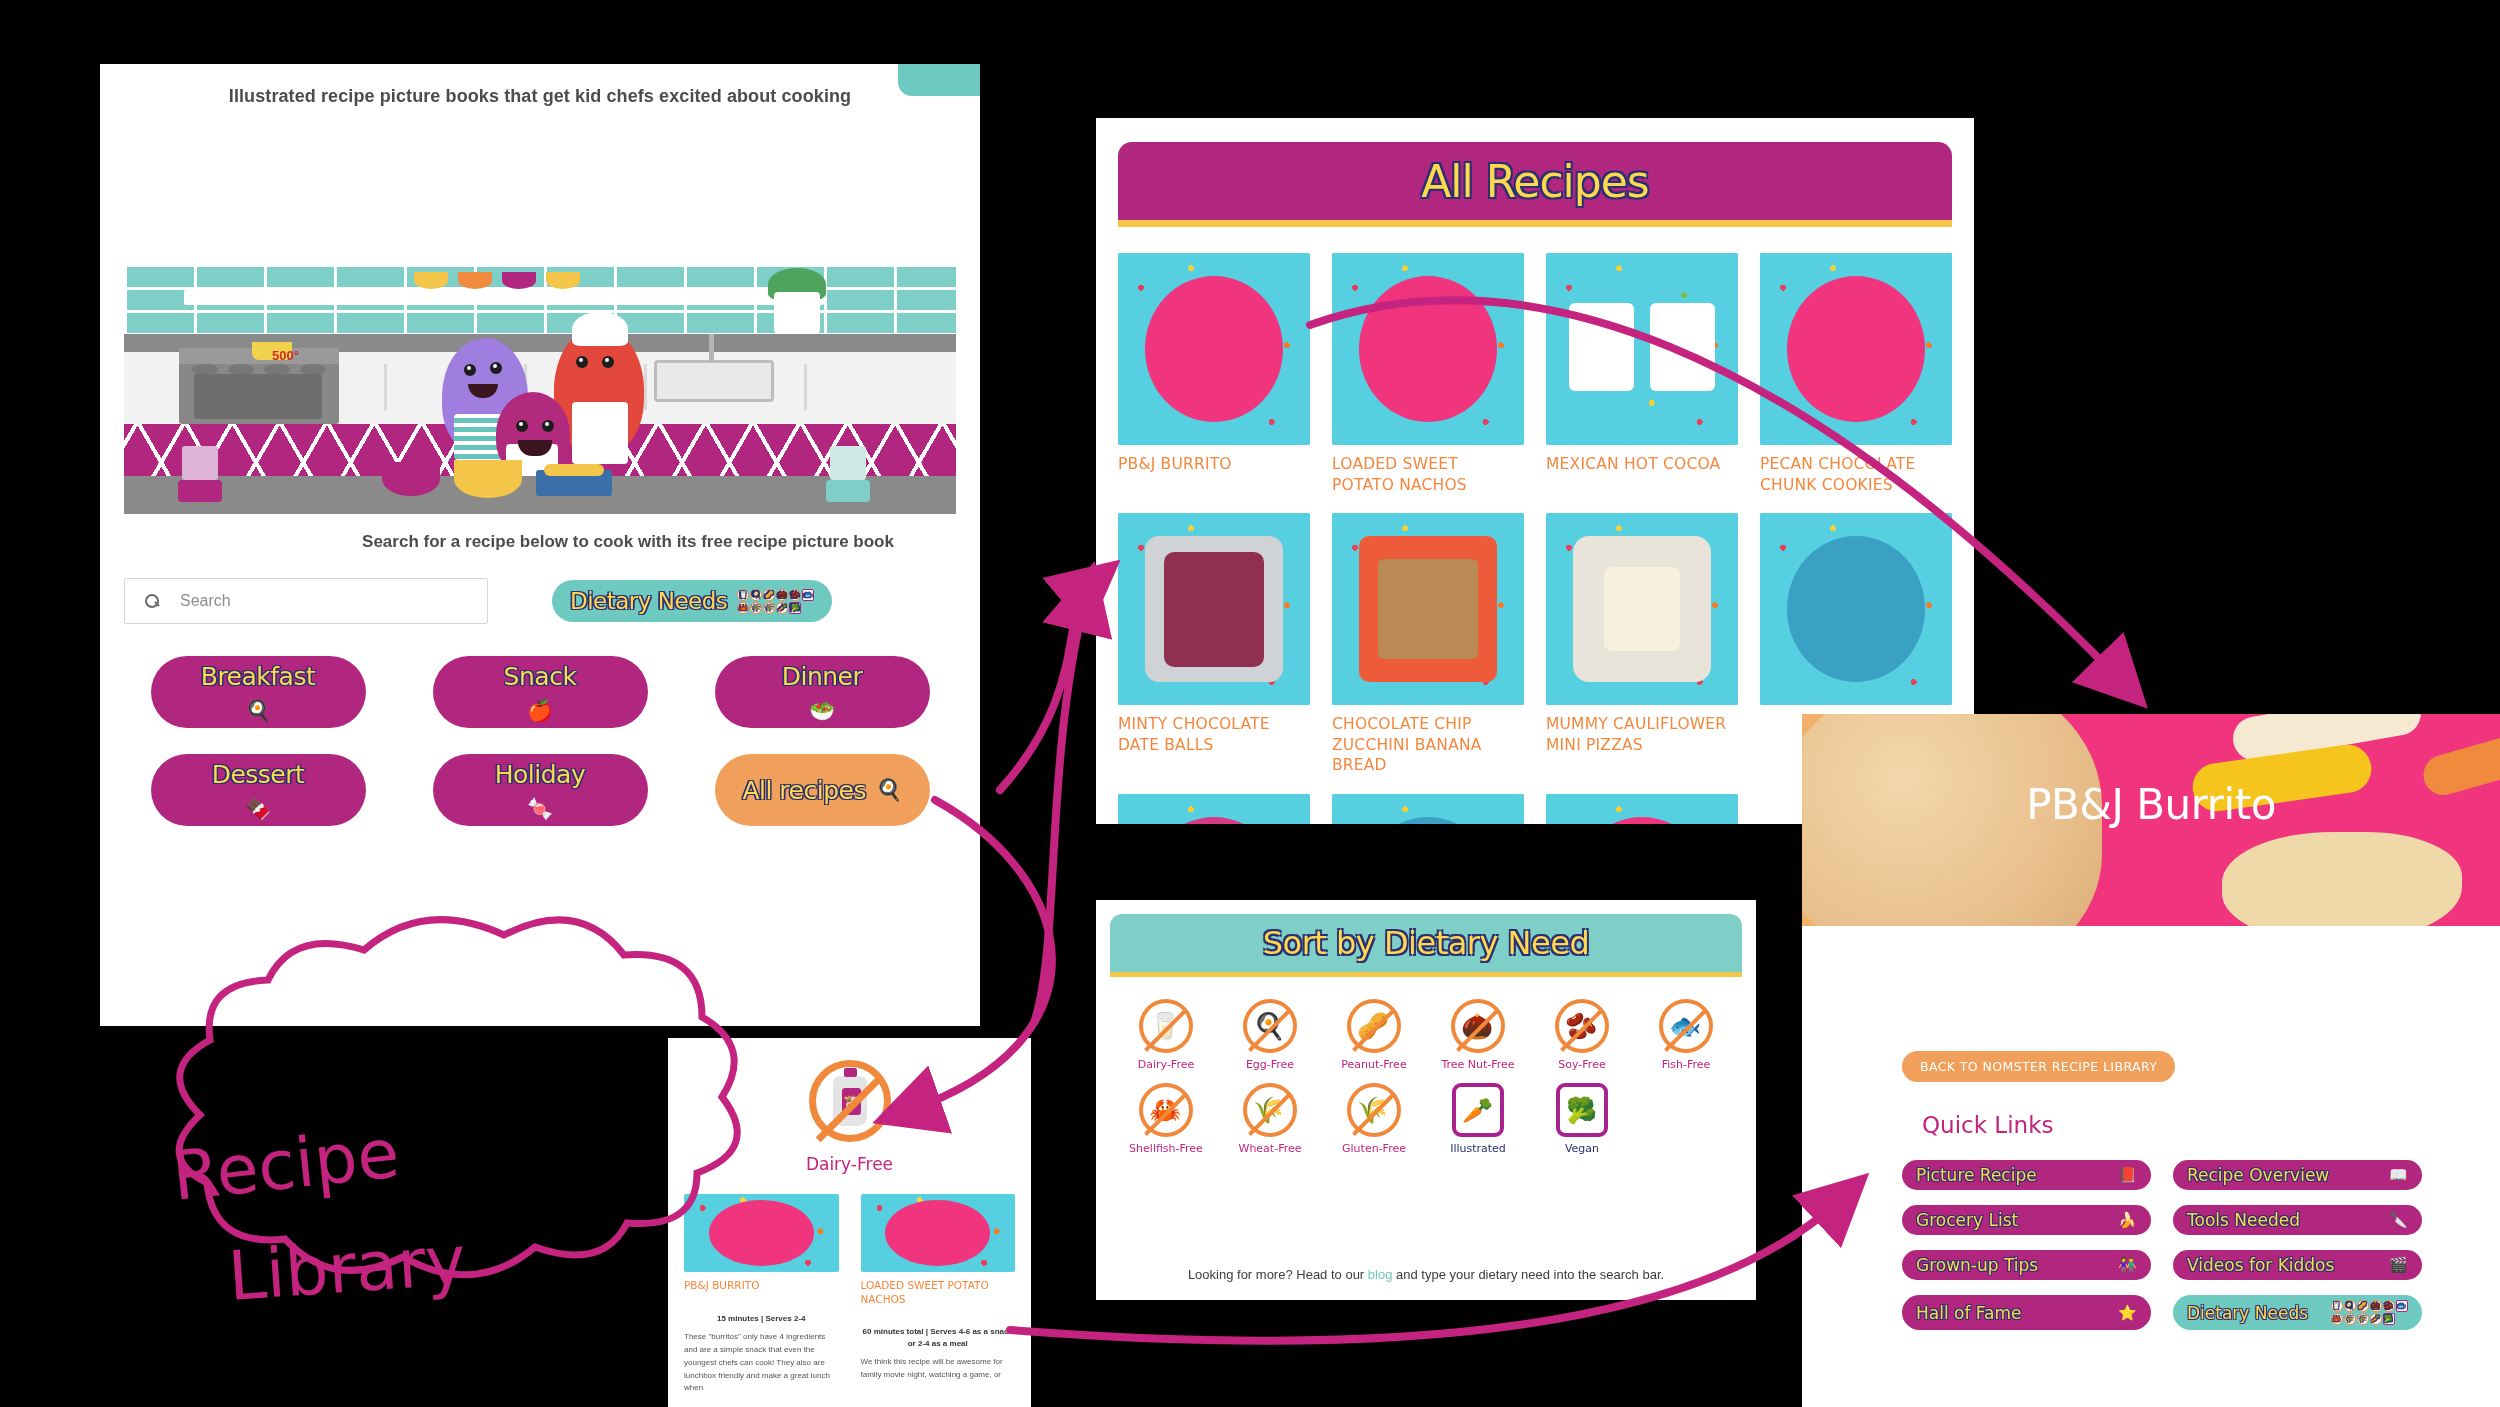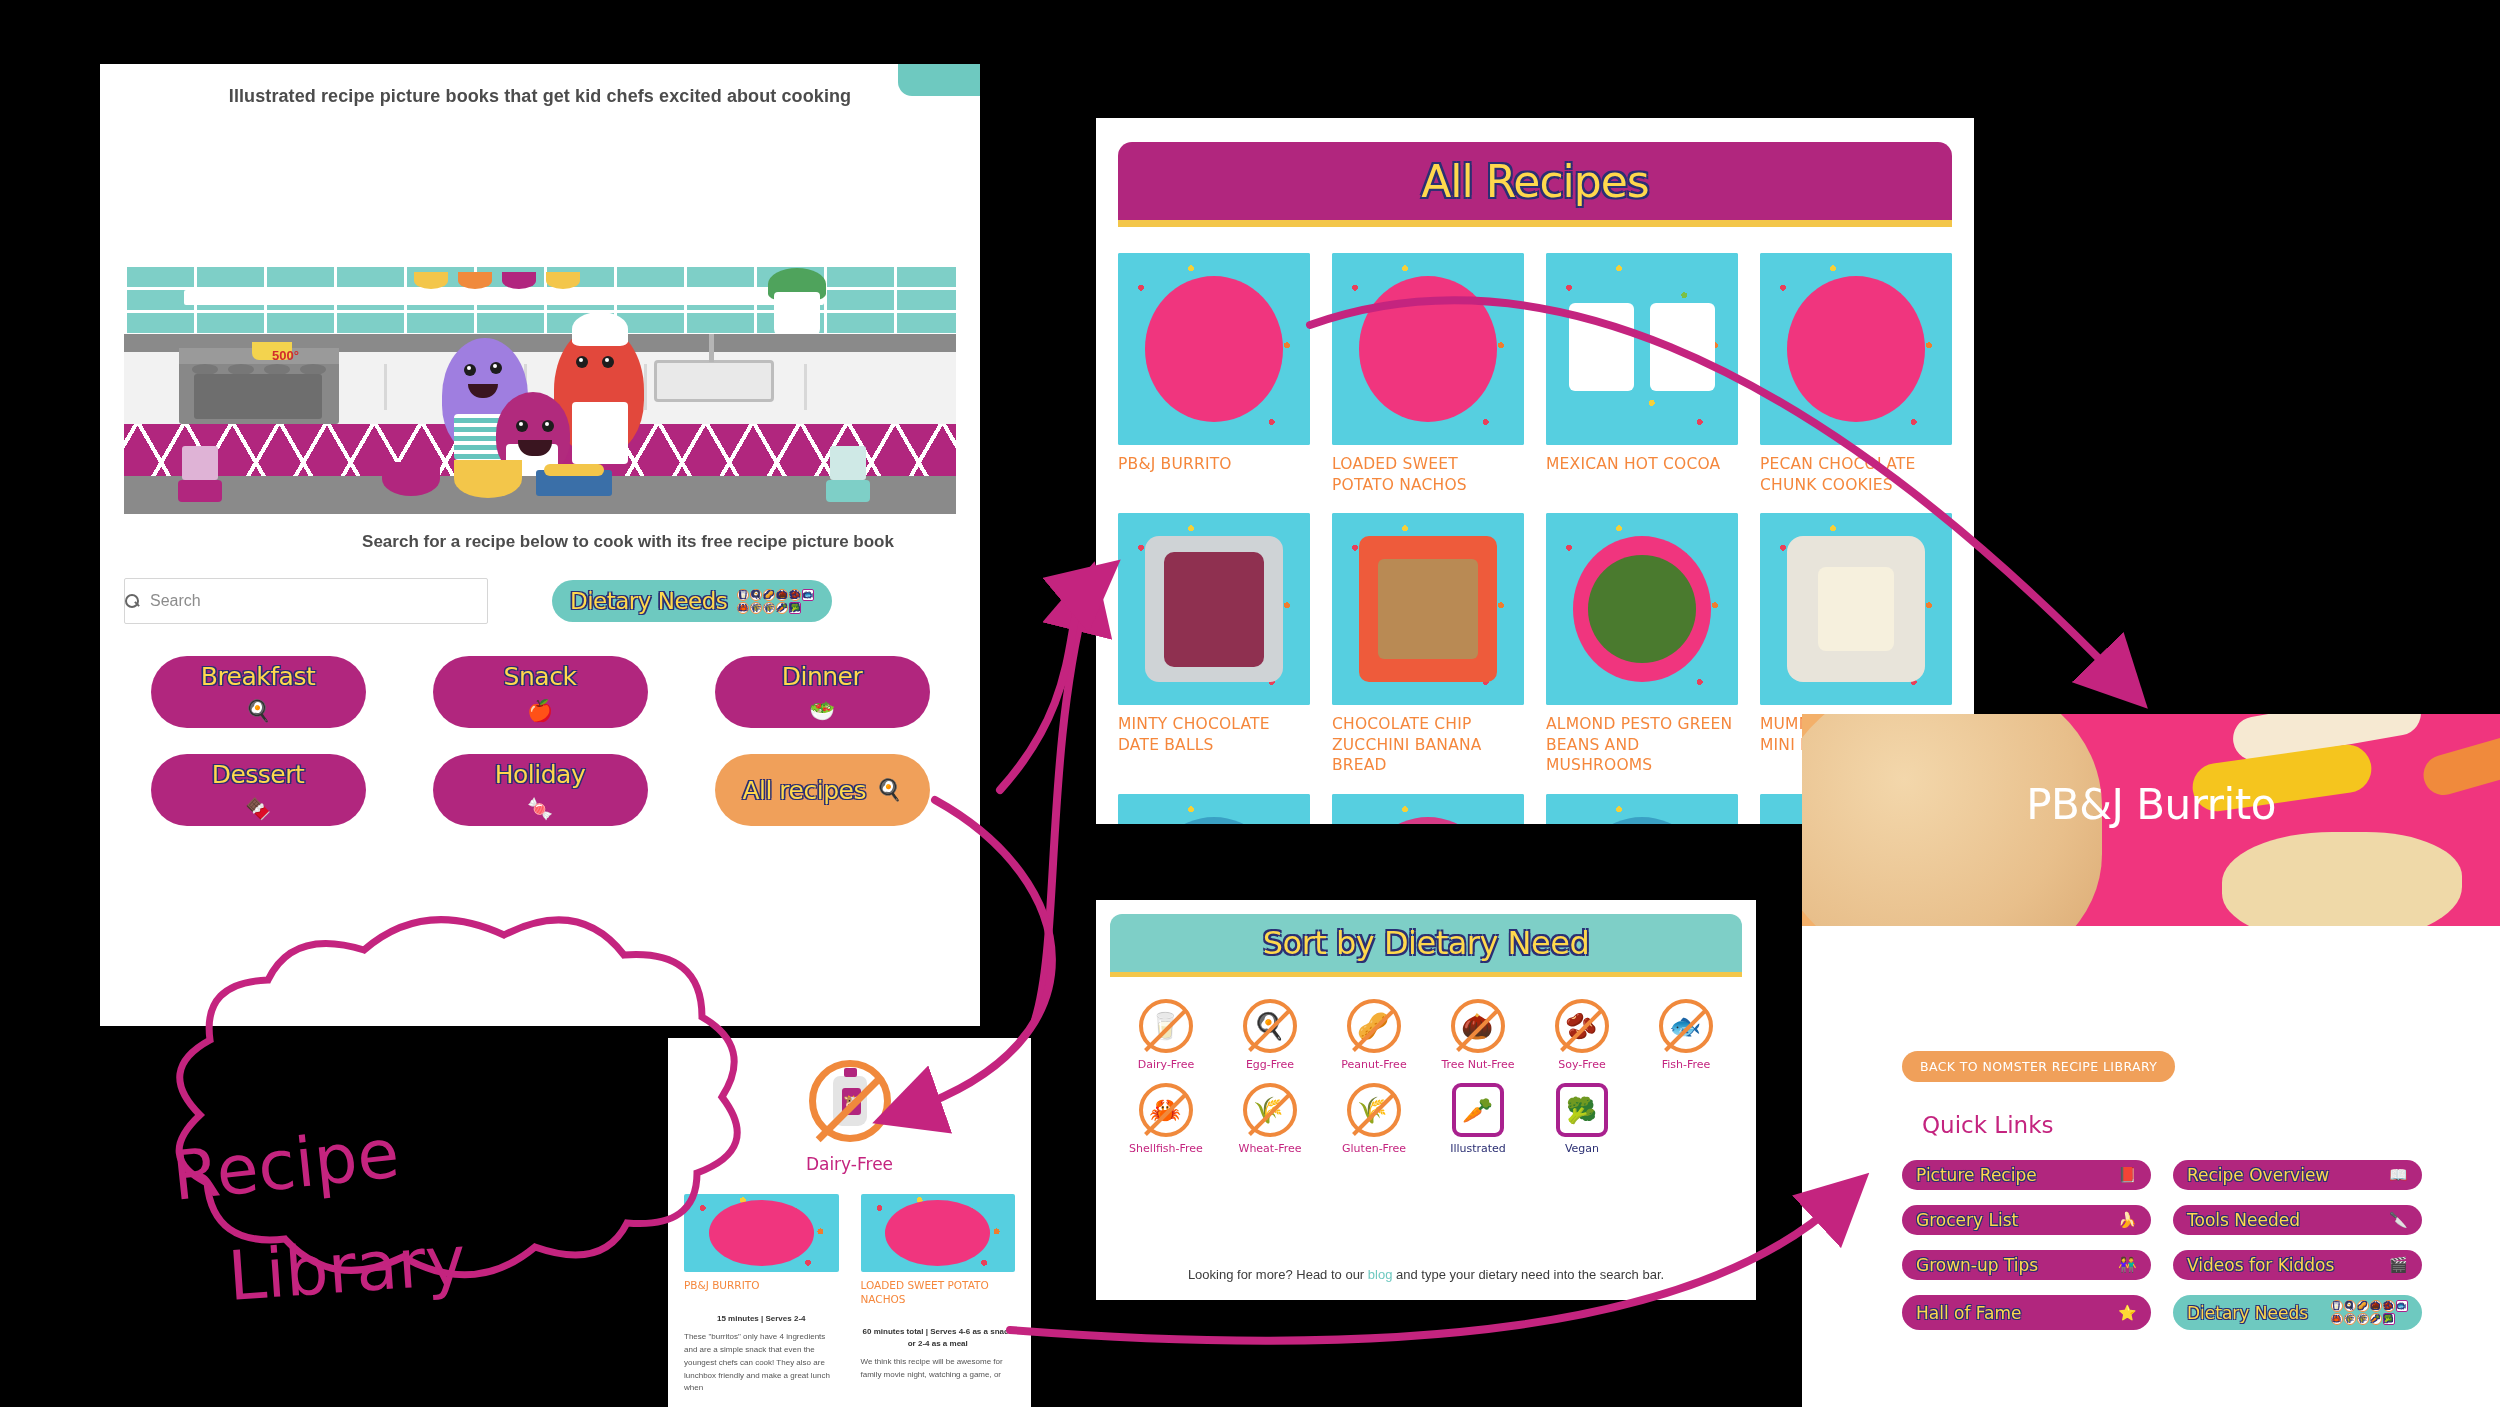--- a/index.html
+++ b/index.html
@@ -77,21 +77,21 @@
   .chefhat { position:absolute; background:#fff; border-radius:50% 50% 14% 14%; }
 
   .lib-search-note {
     position:absolute; left:0; top:468px; width:1056px; text-align:center;
     color:#4c4c4c; font-size:17px; font-weight:bold;
   }
   .lib-searchrow { position:absolute; left:24px; top:514px; width:832px; height:52px; }
   .searchbox {
     position:absolute; left:0; top:0; width:364px; height:46px;
     border:1px solid #d6d6d6; background:#fff; border-radius:2px;
-    display:flex; align-items:center; padding-left:0; gap:10px;
+    display:flex; align-items:center; padding-left:20px; gap:20px;
   }
   .searchbox .mag { width:15px; height:15px; position:relative; flex:none; }
   .searchbox .mag::before { content:''; position:absolute; left:0; top:0; width:10px; height:10px;
      border:2px solid #666; border-radius:50%; }
   .searchbox .mag::after { content:''; position:absolute; left:9px; top:9px; width:6px; height:2px;
      background:#666; transform:rotate(45deg); }
   .searchbox input {
     border:none; outline:none; font-size:16px; color:#666; width:280px;
     font-family:"Liberation Sans", sans-serif; background:transparent;
   }
@@ -411,28 +411,20 @@
         <div class="ar-thumb">
             <div class="confetti"></div>
           <div class="plate" style="background:#ee5b3b;border-radius:10px"></div>
           <div style="position:absolute;left:24%;top:24%;width:52%;height:52%;background:#b98a54;border-radius:6px"></div>
         </div>
         <div class="ar-name">CHOCOLATE CHIP ZUCCHINI BANANA BREAD</div>
       </div>
       <div>
         <div class="ar-thumb">
             <div class="confetti"></div>
-          <div class="plate" style="background:#f0357e"></div>
-          <div style="position:absolute;left:22%;top:22%;width:56%;height:56%;background:#4a7a2e;border-radius:50%"></div>
-        </div>
-        <div class="ar-name">ALMOND PESTO GREEN BEANS AND MUSHROOMS</div>
-      </div>
-      <div>
-        <div class="ar-thumb">
-            <div class="confetti"></div>
           <div class="plate" style="background:#e8e4da;border-radius:16px"></div>
           <div style="position:absolute;left:30%;top:28%;width:40%;height:44%;background:#f6f0dd;border-radius:8px"></div>
         </div>
         <div class="ar-name">MUMMY CAULIFLOWER MINI PIZZAS</div>
       </div>
 
       <div>
         <div class="ar-thumb">
             <div class="confetti"></div>
             <div class="plate" style="background:#3aa0c4"></div>

